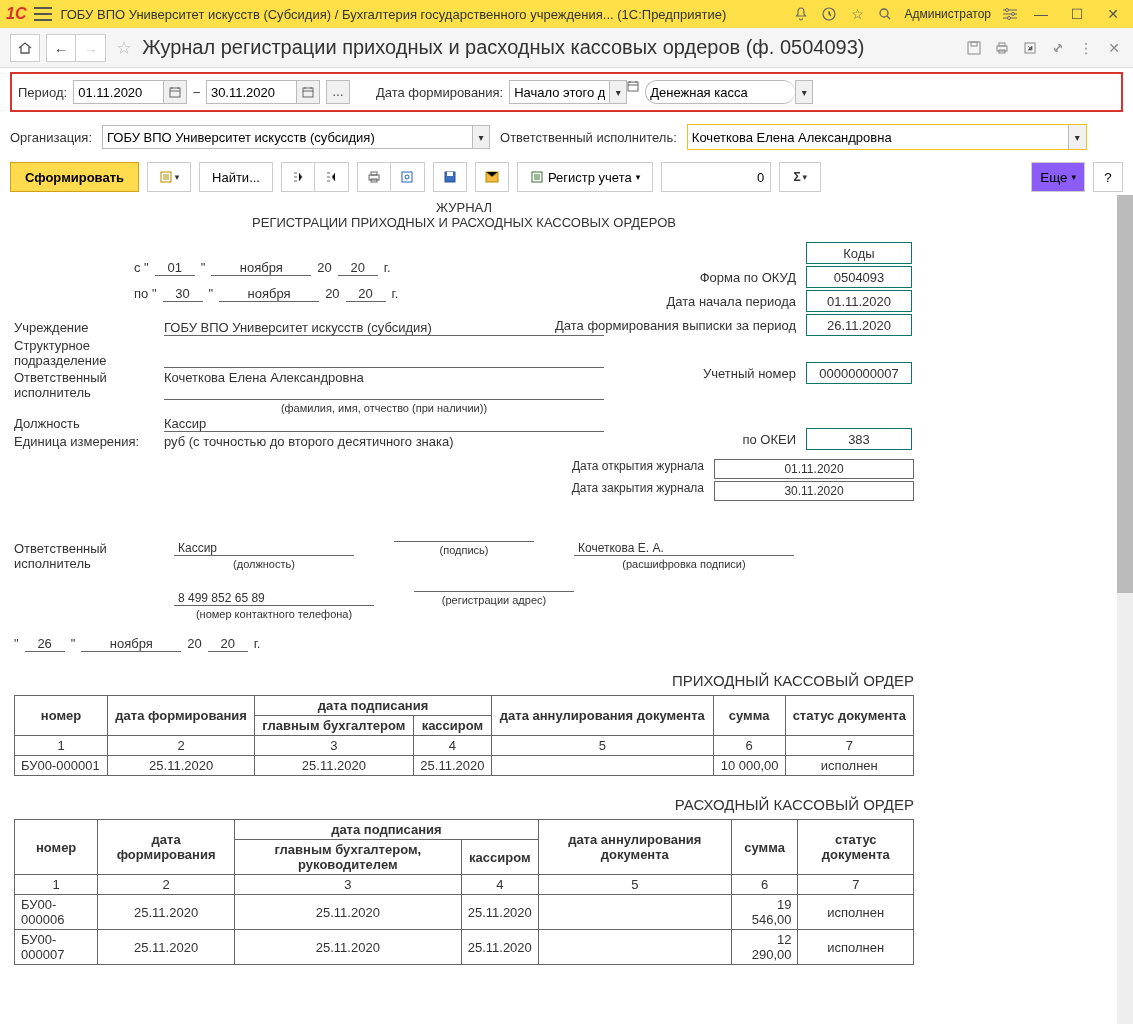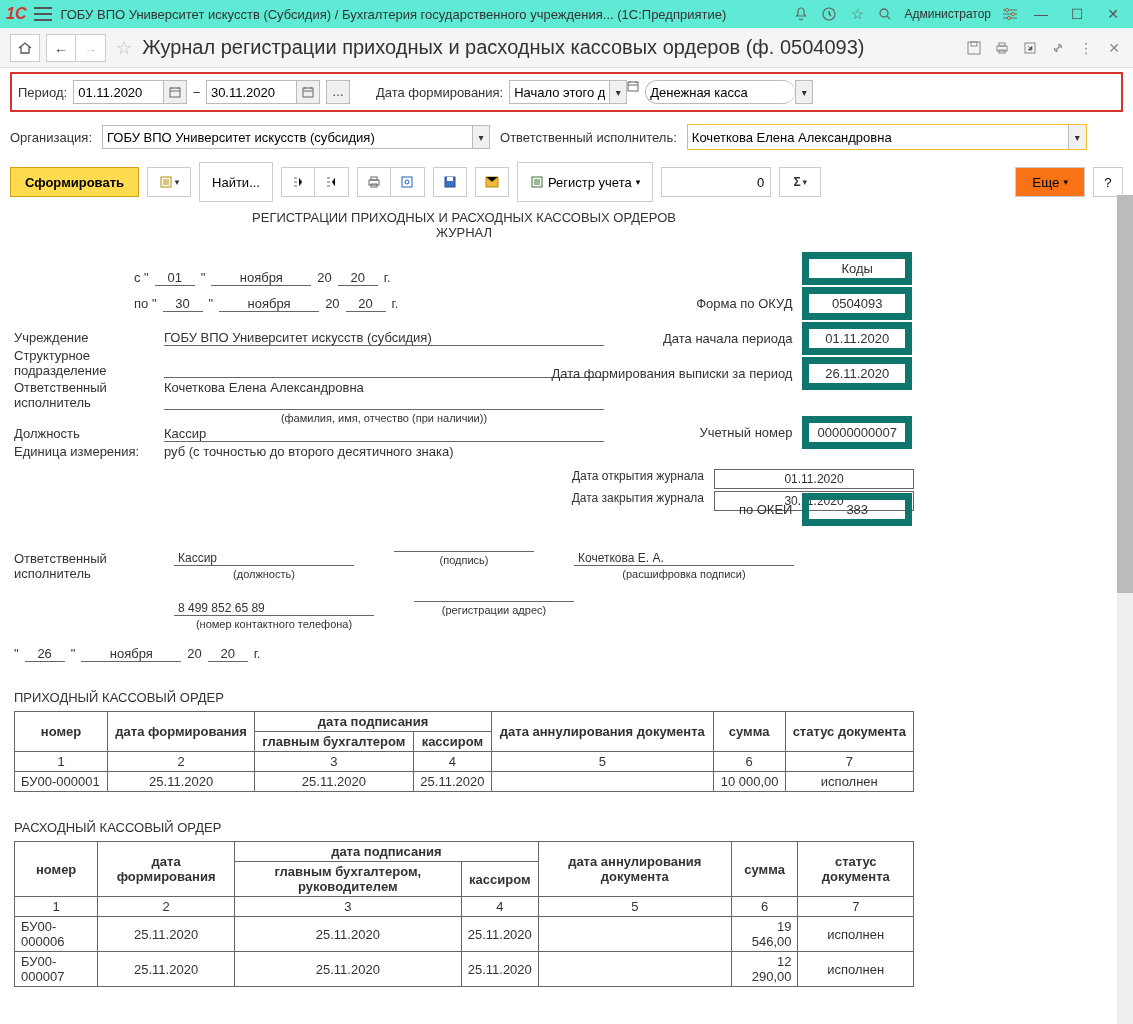--- a/index.html
+++ b/index.html
@@ -1,18 +1,18 @@
 <!DOCTYPE html>
 <html><head>
 <meta charset="utf-8">
 <style>
 * { box-sizing: border-box; margin: 0; padding: 0; }
 body { font-family: Arial, sans-serif; font-size: 12px; background: #fff; color: #333; }
 .window { width: 1133px; height: 1024px; display: flex; flex-direction: column; overflow: hidden; }
-.titlebar { background: #5eead4; height: 28px; display: flex; align-items: center; padding: 0 6px; gap: 8px; }
+.titlebar { background: #fde047; height: 28px; display: flex; align-items: center; padding: 0 6px; gap: 8px; }
 .logo-1c { color: #d9342b; font-weight: bold; font-size: 16px; font-style: italic; }
 .burger { width: 18px; height: 14px; display: flex; flex-direction: column; justify-content: space-between; cursor: pointer; }
 .burger span { height: 2px; background: #555; }
 .title-text { flex: 1; font-size: 13px; color: #333; white-space: nowrap; overflow: hidden; text-overflow: ellipsis; }
 .title-icons { display: flex; gap: 10px; align-items: center; }
 .t-icon { width: 18px; height: 18px; display: flex; align-items: center; justify-content: center; color: #666; cursor: pointer; font-size: 14px; }
 .user-label { font-size: 12px; color: #333; }
 .winbtn { width: 28px; height: 20px; display: flex; align-items: center; justify-content: center; cursor: pointer; font-size: 14px; color: #555; }
 .toolbar1 { background: #f5f5f5; height: 40px; border-bottom: 1px solid #ddd; display: flex; align-items: center; padding: 0 10px; gap: 6px; }
 .nav-btn { width: 30px; height: 28px; border: 1px solid #ccc; background: #fff; display: flex; align-items: center; justify-content: center; cursor: pointer; font-size: 14px; }
@@ -34,50 +34,50 @@
 .org-row { padding: 8px 10px; display: flex; align-items: center; gap: 10px; }
 .org-row .combo input { width: 370px; }
 .resp-combo { display: flex; border: 1px solid #f0c020; }
 .resp-combo input { width: 380px; height: 24px; border: none; padding: 0 4px; font-size: 13px; }
 .resp-combo .dd-btn { width: 18px; height: 24px; border-left: 1px solid #bbb; background: #f0f0f0; display: flex; align-items: center; justify-content: center; cursor: pointer; font-size: 10px; }
 .action-row { padding: 4px 10px; display: flex; align-items: center; gap: 8px; }
 .btn-form { height: 30px; background: #ffdb4d; border: 1px solid #d4a017; padding: 0 14px; font-size: 13px; cursor: pointer; font-weight: bold; }
 .icon-btn { height: 30px; width: 34px; border: 1px solid #ccc; background: #fff; display: flex; align-items: center; justify-content: center; cursor: pointer; }
 .icon-btn-group { display: flex; }
 .icon-btn-group .icon-btn:not(:first-child) { border-left: none; }
-.text-btn { height: 40px; border: 1px solid #ccc; background: #fff; padding: 12px 12px; font-size: 13px; cursor: pointer; display: flex; align-items: center; gap: 4px; }
+.text-btn { height: 30px; border: 1px solid #ccc; background: #fff; padding: 12px 12px; font-size: 13px; cursor: pointer; display: flex; align-items: center; gap: 4px; }
 .num-input { height: 30px; width: 110px; border: 1px solid #ccc; text-align: right; padding: 0 6px; font-size: 13px; }
 .spacer { flex: 1; }
-.more-btn { height: 30px; border: 1px solid #ccc; background: #f97316; padding: 0 16px; cursor: pointer; display: flex; align-items: center; gap: 4px; }
+.more-btn { height: 30px; border: 1px solid #ccc; background: #8b5cf6; padding: 0 8px; cursor: pointer; display: flex; align-items: center; gap: 4px; }
 .help-btn { height: 30px; width: 30px; border: 1px solid #ccc; background: #fff; cursor: pointer; }
 .report-area { flex: 1; overflow: auto; padding: 4px 14px 40px 14px; position: relative; }
 .report-inner { width: 900px; position: relative; }
 .report-title { text-align: center; font-size: 13px; }
 .codes-table { position: absolute; right: 0; top: 40px; }
-.codes-table td { border: 7px solid #0f766e; padding: 2px 8px; text-align: center; font-size: 13px; height: 22px; }
+.codes-table td { border: 1px solid #0f766e; padding: 2px 8px; text-align: center; font-size: 13px; height: 22px; }
 .codes-table .no-border { border: none; text-align: right; padding-right: 8px; }
 .codes-table .wide { width: 106px; }
 .period-block { margin-top: 30px; }
 .period-line { display: flex; align-items: baseline; gap: 6px; margin: 10px 0 10px 120px; font-size: 13px; }
 .u-field { border-bottom: 1px solid #666; text-align: center; min-width: 40px; display: inline-block; }
 .info-rows { margin-top: 18px; font-size: 13px; }
 .info-row { display: flex; margin: 2px 0; }
 .info-label { width: 150px; }
 .info-value { border-bottom: 1px solid #666; flex: 1; max-width: 440px; }
 .sub-note { font-size: 11px; text-align: center; color: #333; }
 .open-close { margin-top: 10px; }
 .open-close-row { display: flex; justify-content: flex-end; gap: 10px; margin: 2px 0; }
 .open-close-row .oc-val { border: 1px solid #666; width: 200px; text-align: center; padding: 2px; }
 .sign-block { margin-top: 40px; display: flex; gap: 40px; }
 .sign-col { display: flex; flex-direction: column; align-items: center; }
 .sign-line { border-bottom: 1px solid #666; min-width: 180px; text-align: left; padding: 0 4px; }
 .sign-note { font-size: 11px; margin-top: 2px; }
 .phone-block { margin-top: 20px; display: flex; gap: 40px; }
 .date-line { margin-top: 16px; display: flex; align-items: baseline; gap: 6px; font-size: 13px; }
-.section-title { text-align: left; font-size: 13px; margin: 28px 0 6px; }
+.section-title { text-align: right; font-size: 15px; margin: 20px 0 6px; }
 .data-table { border-collapse: collapse; width: 100%; font-size: 13px; }
 .data-table th, .data-table td { border: 1px solid #666; padding: 2px 6px; text-align: center; }
 .data-table td.left { text-align: left; }
 .data-table td.right { text-align: right; }
 .scrollbar-v { position: absolute; right: 0; top: 195px; bottom: 0; width: 16px; background: #eee; }
 .scrollbar-thumb { background: #bbb; width: 100%; height: 48%; position: absolute; top: 0; }
 svg { display: block; }
 </style>
 </head>
 <body>
@@ -290,22 +290,22 @@
     <div class="spacer"></div>
     <button class="more-btn">
         <span>Еще</span>
         <span style="font-size:9px">▾</span>
       </button>
     <button class="help-btn">?</button>
   </div>
 
   <div class="report-area">
     <div class="report-inner">
+      <div class="report-title">ЖУРНАЛ</div>
       <div class="report-title">РЕГИСТРАЦИИ ПРИХОДНЫХ И РАСХОДНЫХ КАССОВЫХ ОРДЕРОВ</div>
-      <div class="report-title">ЖУРНАЛ</div>
 
       <table class="codes-table">
         <tbody>
             <tr>
               <td class="no-border"></td>
               <td class="wide">Коды</td>
             </tr>
         <tr>
               <td class="no-border">Форма по ОКУД</td>
               <td class="wide">0504093</td>

